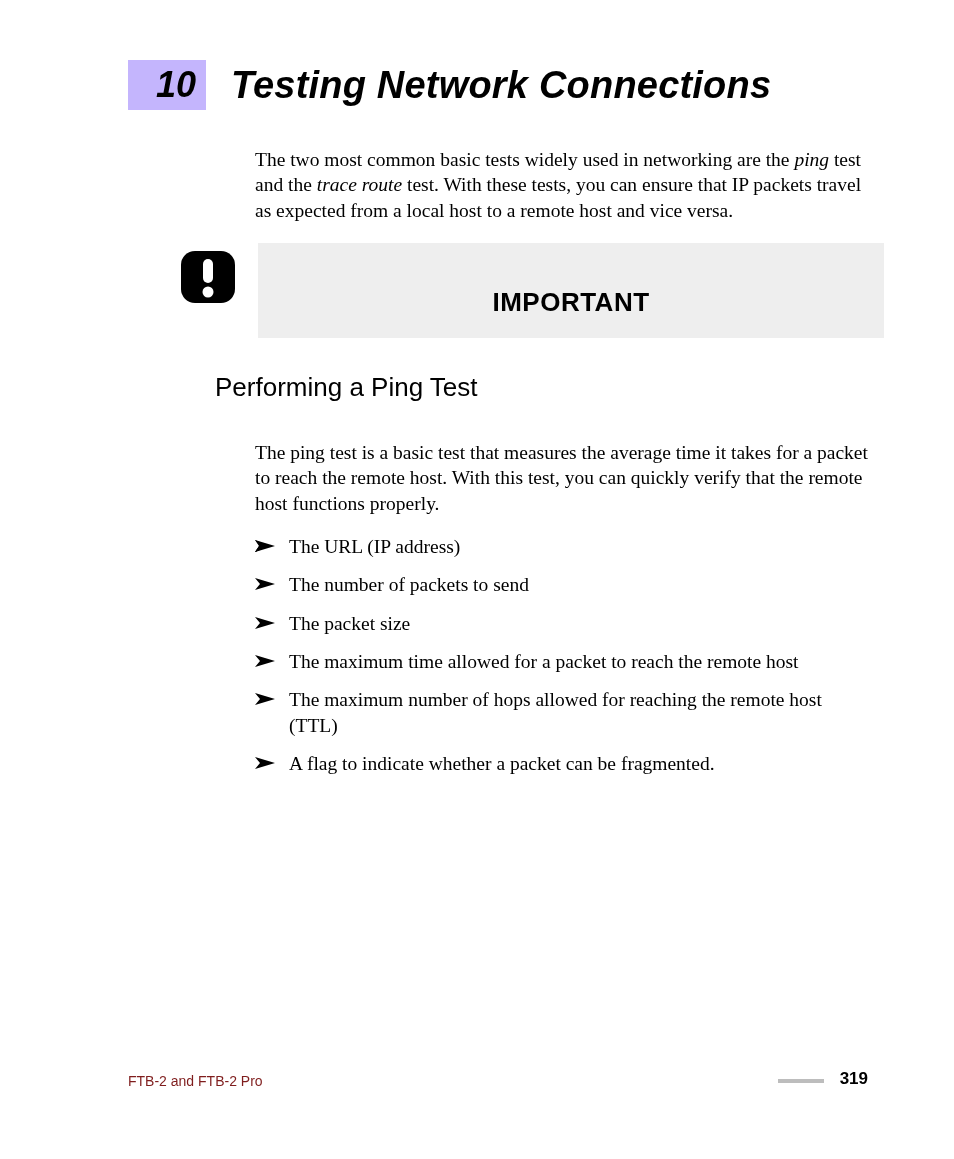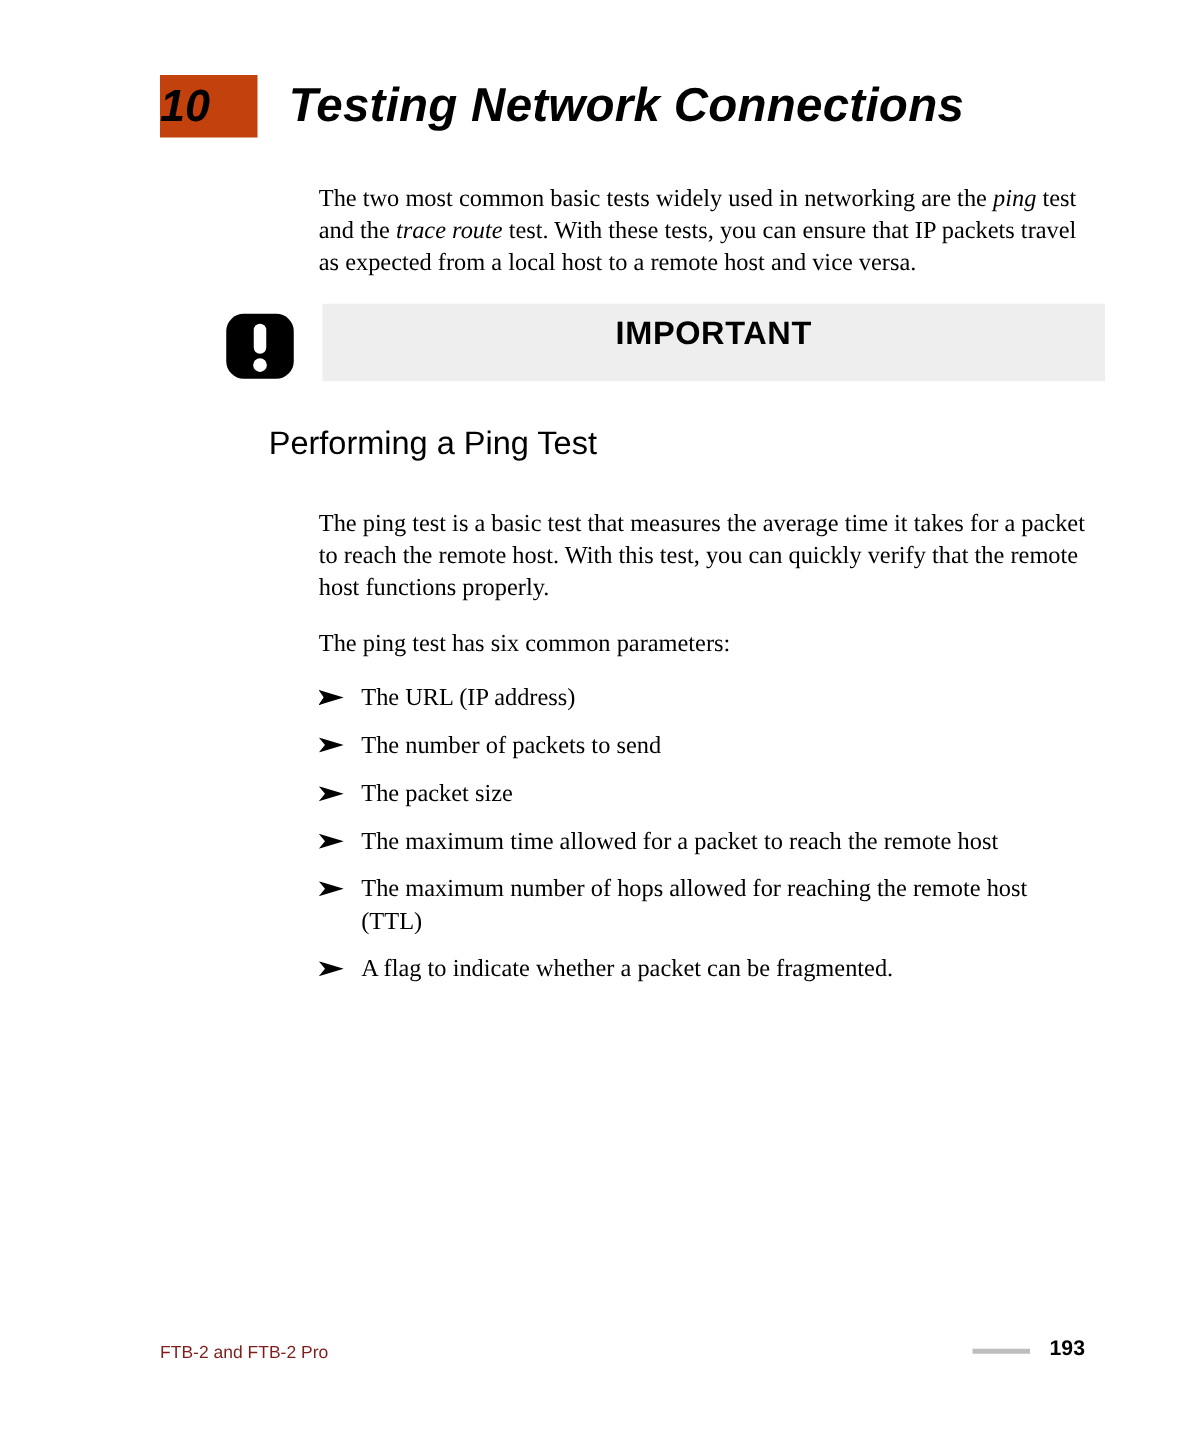--- a/index.html
+++ b/index.html
@@ -21,25 +21,26 @@
   }
 
   
   .chapter-head {
     display: flex;
     align-items: center;
     margin-left: 58px;
     margin-bottom: 28px;
   }
   .chapter-num-box {
-    background: #c2410c;
+    background: #c4b5fd;
     width: 78px;
     height: 50px;
     display: flex;
     align-items: center;
+    justify-content: flex-end;
     padding-right: 10px;
     box-sizing: border-box;
   }
   .chapter-num {
     font-family: Arial, Helvetica, sans-serif;
     font-weight: 900;
     font-style: italic;
     font-size: 36px;
     line-height: 1;
     color: #000;
@@ -101,20 +102,21 @@
     padding: 8px 18px 14px 18px;
   }
   .callout-title {
     font-family: Arial, Helvetica, sans-serif;
     font-weight: 800;
     font-size: 26px;
     text-align: center;
     margin-bottom: 6px;
     font-variant: small-caps;
     letter-spacing: 0.5px;
+    margin-top: 36px;
   }
   .callout-text {
     font-family: Arial, Helvetica, sans-serif;
     font-weight: 700;
     font-size: 18.5px;
     line-height: 1.42;
   }
 
   
   .section-h {
@@ -204,21 +206,20 @@
     </div>
     <div class="callout-box">
       <div class="callout-title">IMPORTANT</div>
     </div>
   </div>
 
   <div class="section-h">Performing a Ping Test</div>
 
   <div class="body-col">
     <p class="para">The ping test is a basic test that measures the average time it takes for a packet to reach the remote host. With this test, you can quickly verify that the remote host functions properly.</p>
-    <p class="para">The ping test has six common parameters:</p>
 
     <ul class="arrow-list">
       <li>
         <svg class="arrow" viewBox="0 0 20 12">
             <polygon points="0,0 14,6 0,12 4,6" fill="#000"></polygon>
             <polygon points="4,6 0,12 14,6" fill="#000"></polygon>
             <path d="M0 0 L20 6 L0 12 L5 6 Z" fill="#000"></path>
           </svg>
         <span>The URL (IP address)</span>
       </li>
@@ -253,17 +254,17 @@
         <span>A flag to indicate whether a packet can be fragmented.</span>
       </li>
     </ul>
 
   </div>
 
   <div class="footer">
     <span class="footer-left">FTB-2 and FTB-2 Pro</span>
     <span class="footer-right">
       <span class="footer-rule"></span>
-      <span class="footer-page">193</span>
+      <span class="footer-page">319</span>
     </span>
   </div>
 
 </div>
 
 </body></html>

